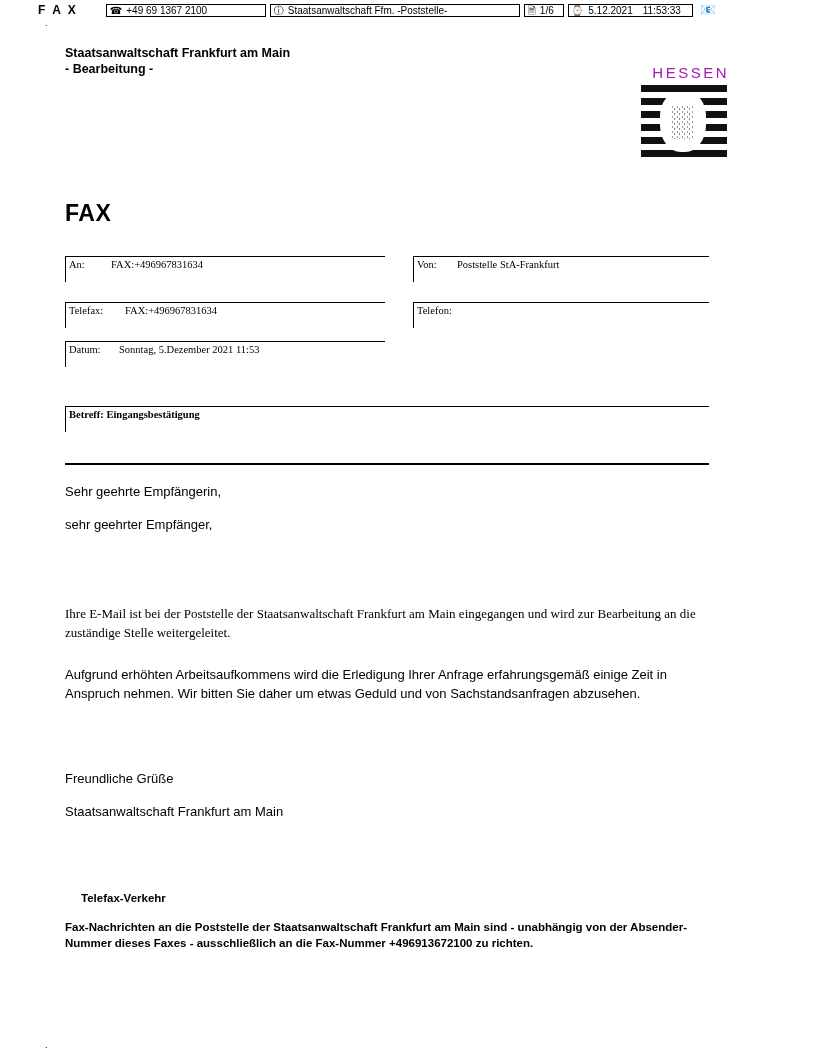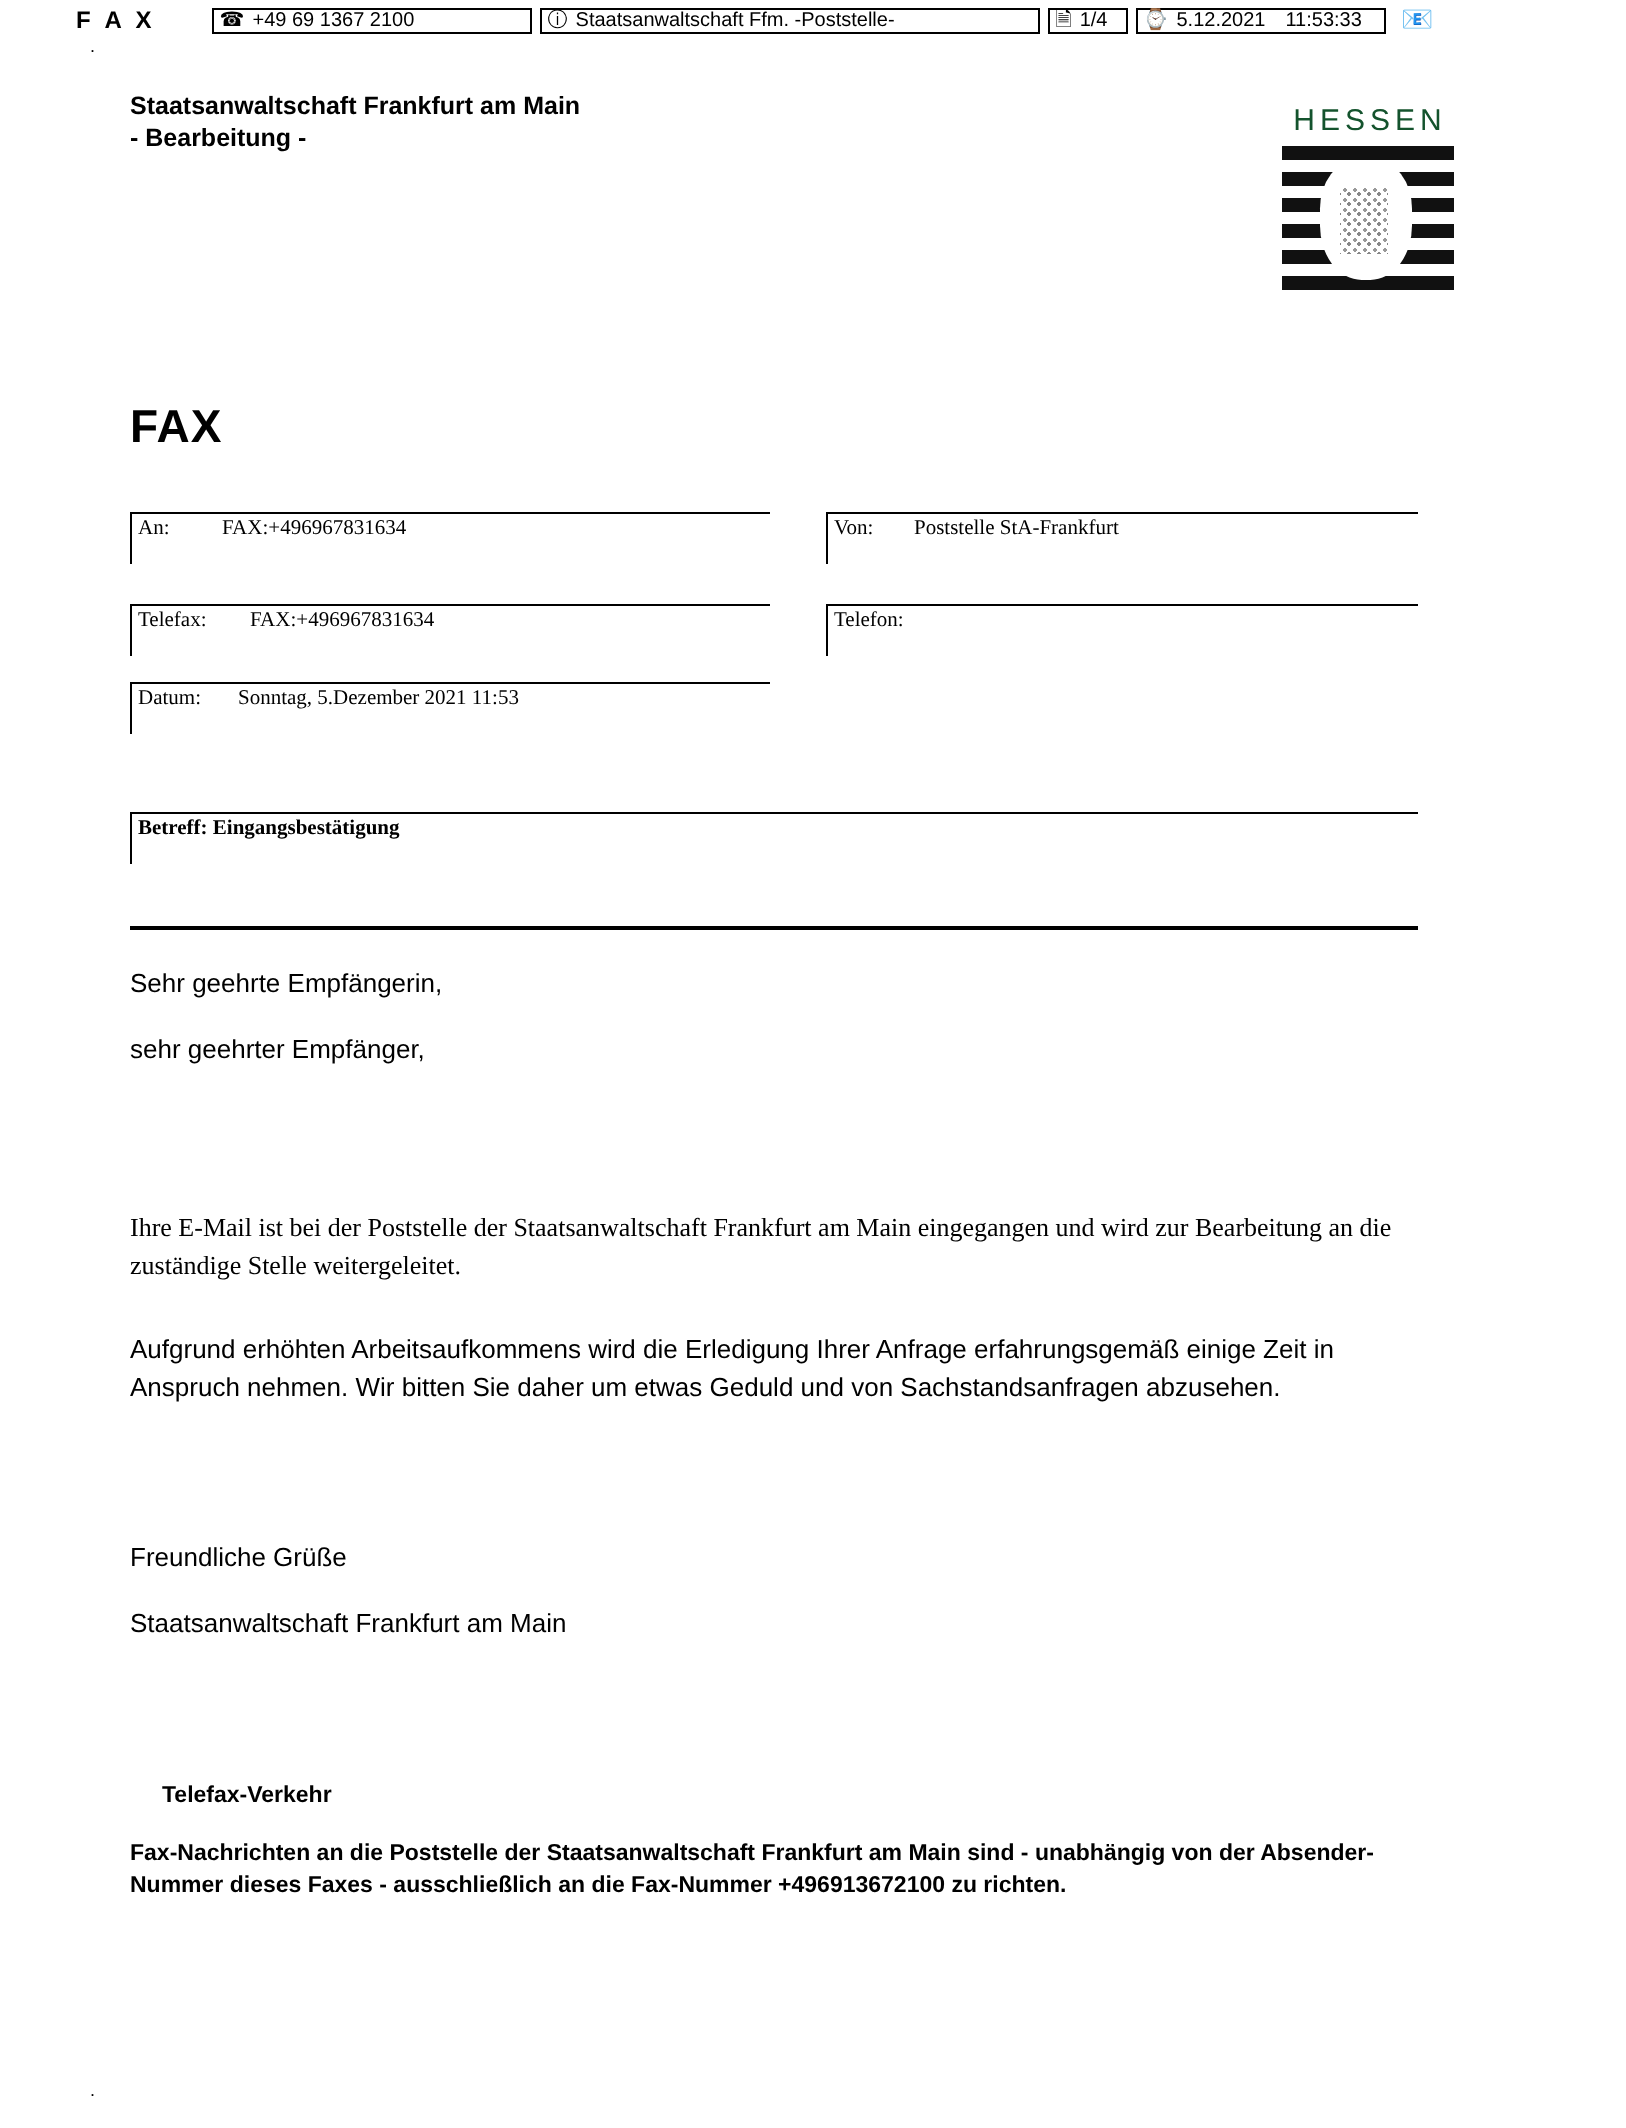--- a/index.html
+++ b/index.html
@@ -85,23 +85,24 @@
   .logo {
     position: absolute;
     left: 641px;
     top: 52px;
     width: 88px;
   }
   .logo-word {
     font-size: 15px;
     letter-spacing: 2.5px;
     font-family: "Liberation Sans", sans-serif;
-    color: #14532d;
-    text-align: center;
+    color: #a21caf;
+    text-align: right;
     margin-bottom: 4px;
+    margin-top: 12px;
   }
   .logo-shield {
     width: 86px;
     height: 76px;
     position: relative;
     overflow: hidden;
     background: #ffffff;
   }
   .logo-shield .stripe {
     position: absolute;
@@ -216,21 +217,21 @@
     <span>+49 69 1367 2100</span>
   </span>
 
   <span class="strip-box name">
     <span class="glyph">ⓘ</span>
     <span>Staatsanwaltschaft Ffm. -Poststelle-</span>
   </span>
 
   <span class="strip-box pages">
     <span class="glyph">🗎</span>
-    <span>1/4</span>
+    <span>1/6</span>
   </span>
 
   <span class="strip-box date">
     <span class="glyph">⌚</span>
     <span>5.12.2021</span>
     <span class="d2">11:53:33</span>
   </span>
 
   <span class="strip-far">📧</span>
 </div>

